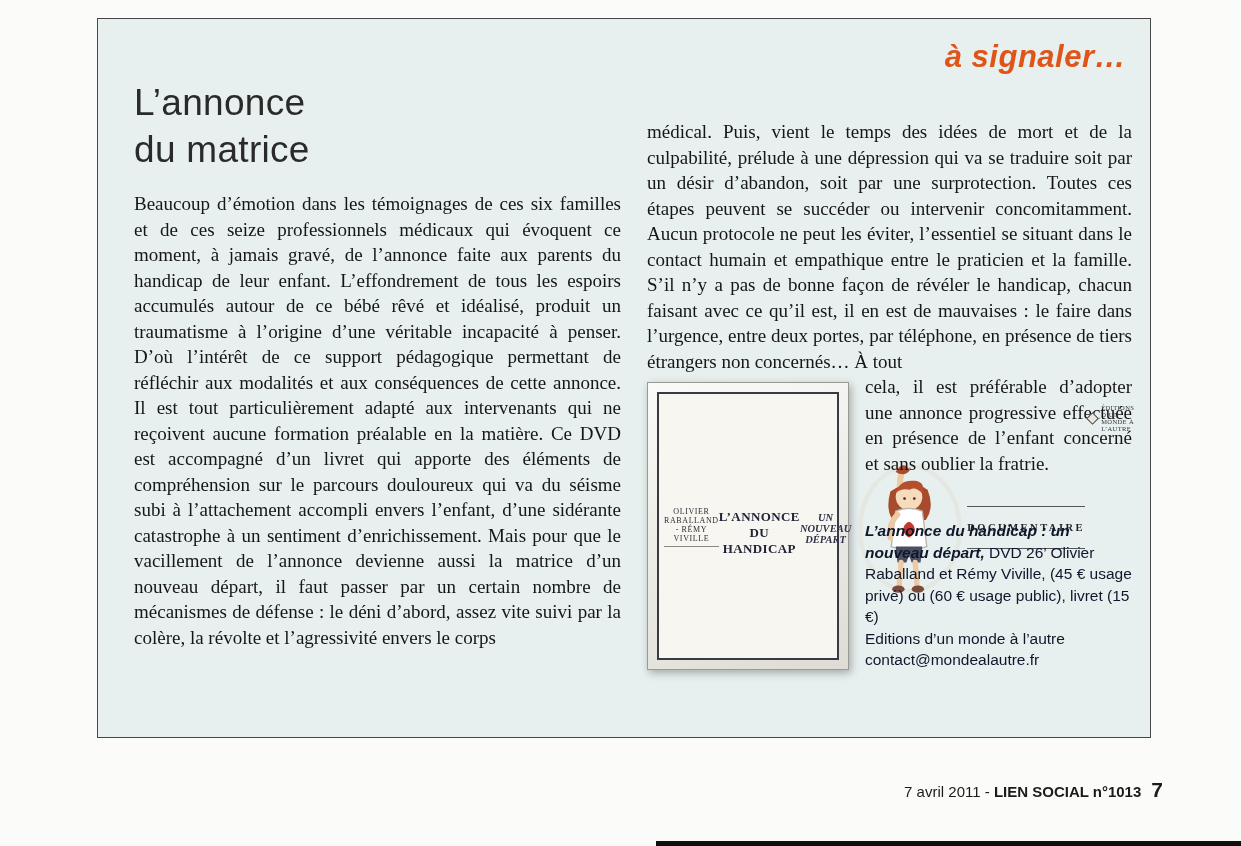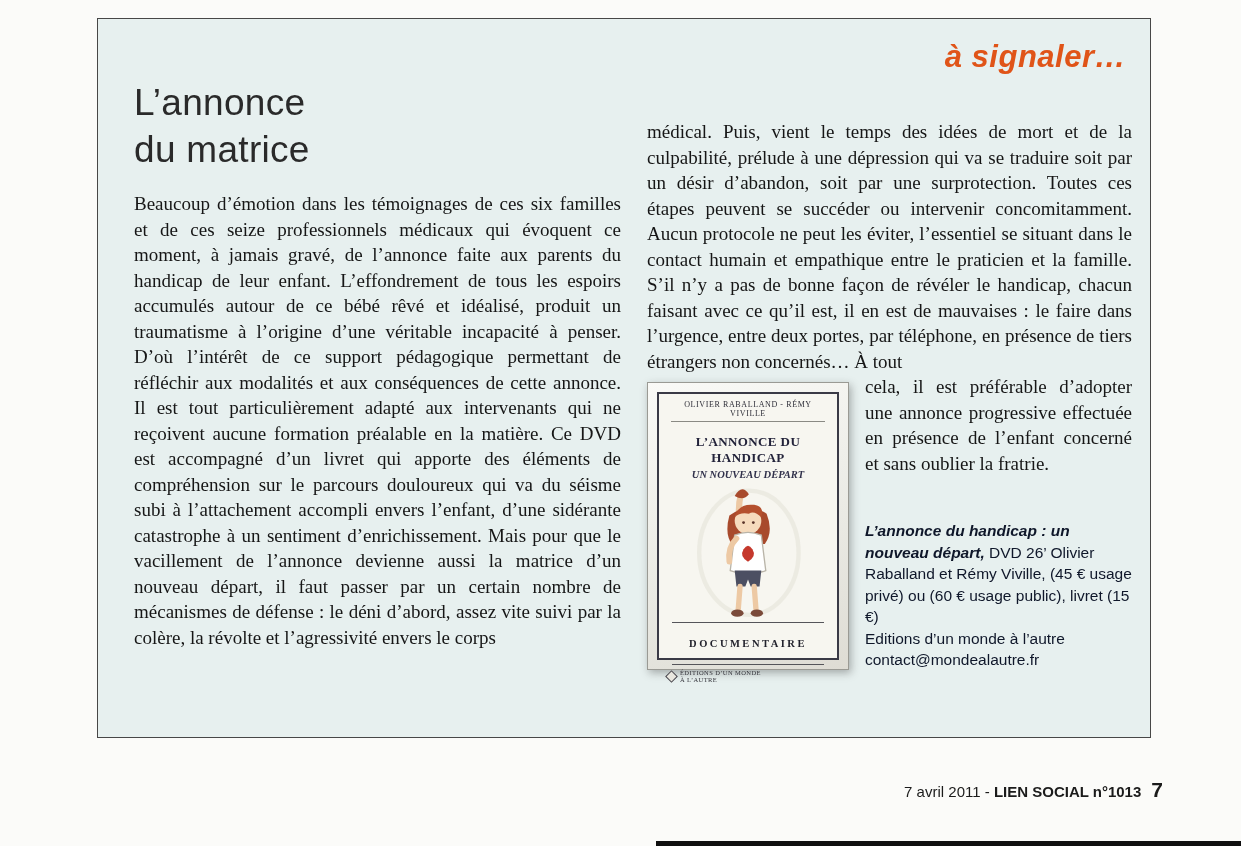--- a/index.html
+++ b/index.html
@@ -41,21 +41,21 @@
     float:left;width:202px;height:288px;
     margin:8px 16px 4px 0;
     background:linear-gradient(160deg,#fafaf7 0%,#e9e9e3 60%,#dedcd4 100%);
     border:1px solid #9a9a94;
     box-shadow:2px 3px 8px rgba(40,40,40,0.35);
     box-sizing:border-box;padding:9px;
   }
   .dvd-inner{
     width:100%;height:100%;box-sizing:border-box;
     background:#f7f6f0;border:2px solid #3a3a46;
-    display:flex;flex-direction:column;align-items:center;
+    display:flex;align-items:center;
     padding:6px 5px 4px 5px;
   }
   .dvd-authors{
     font-family:"Liberation Serif", serif;
     font-size:8px;letter-spacing:0.6px;color:#2e2e38;
     text-transform:uppercase;text-align:center;
     border-bottom:1px solid #8a8a84;padding-bottom:3px;width:92%;
   }
   .dvd-title{
     font-family:"Liberation Serif", serif;

